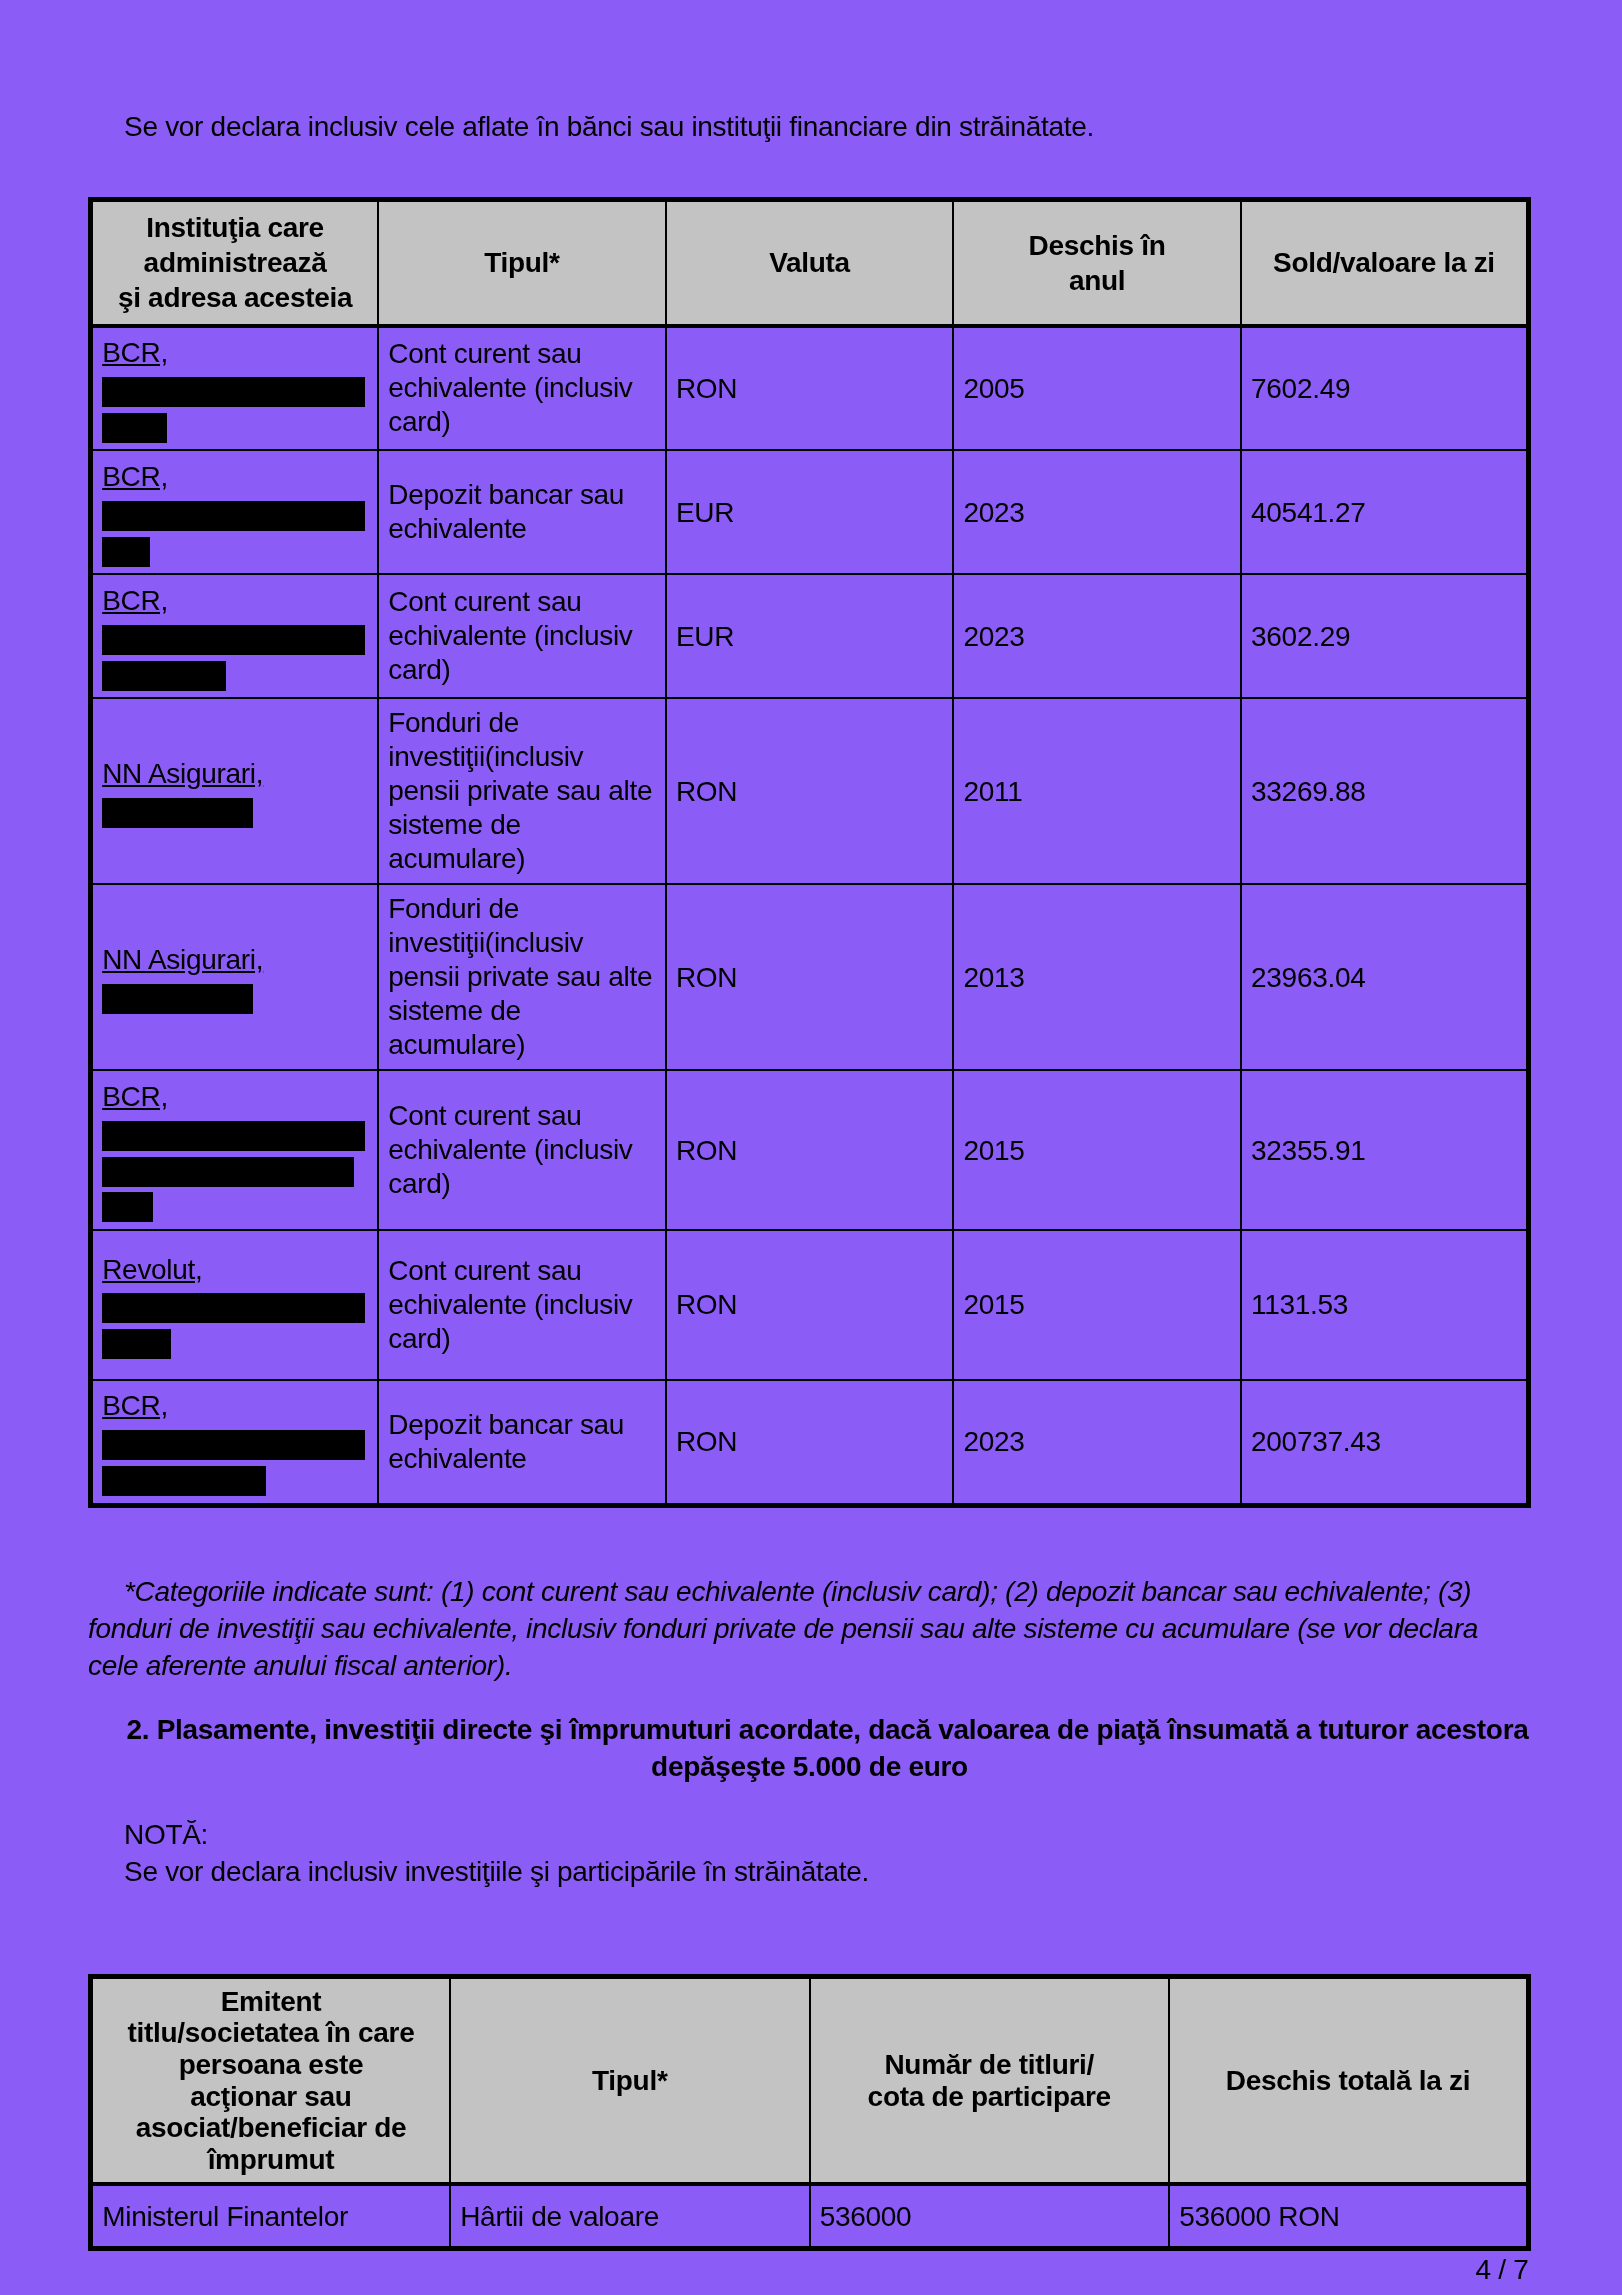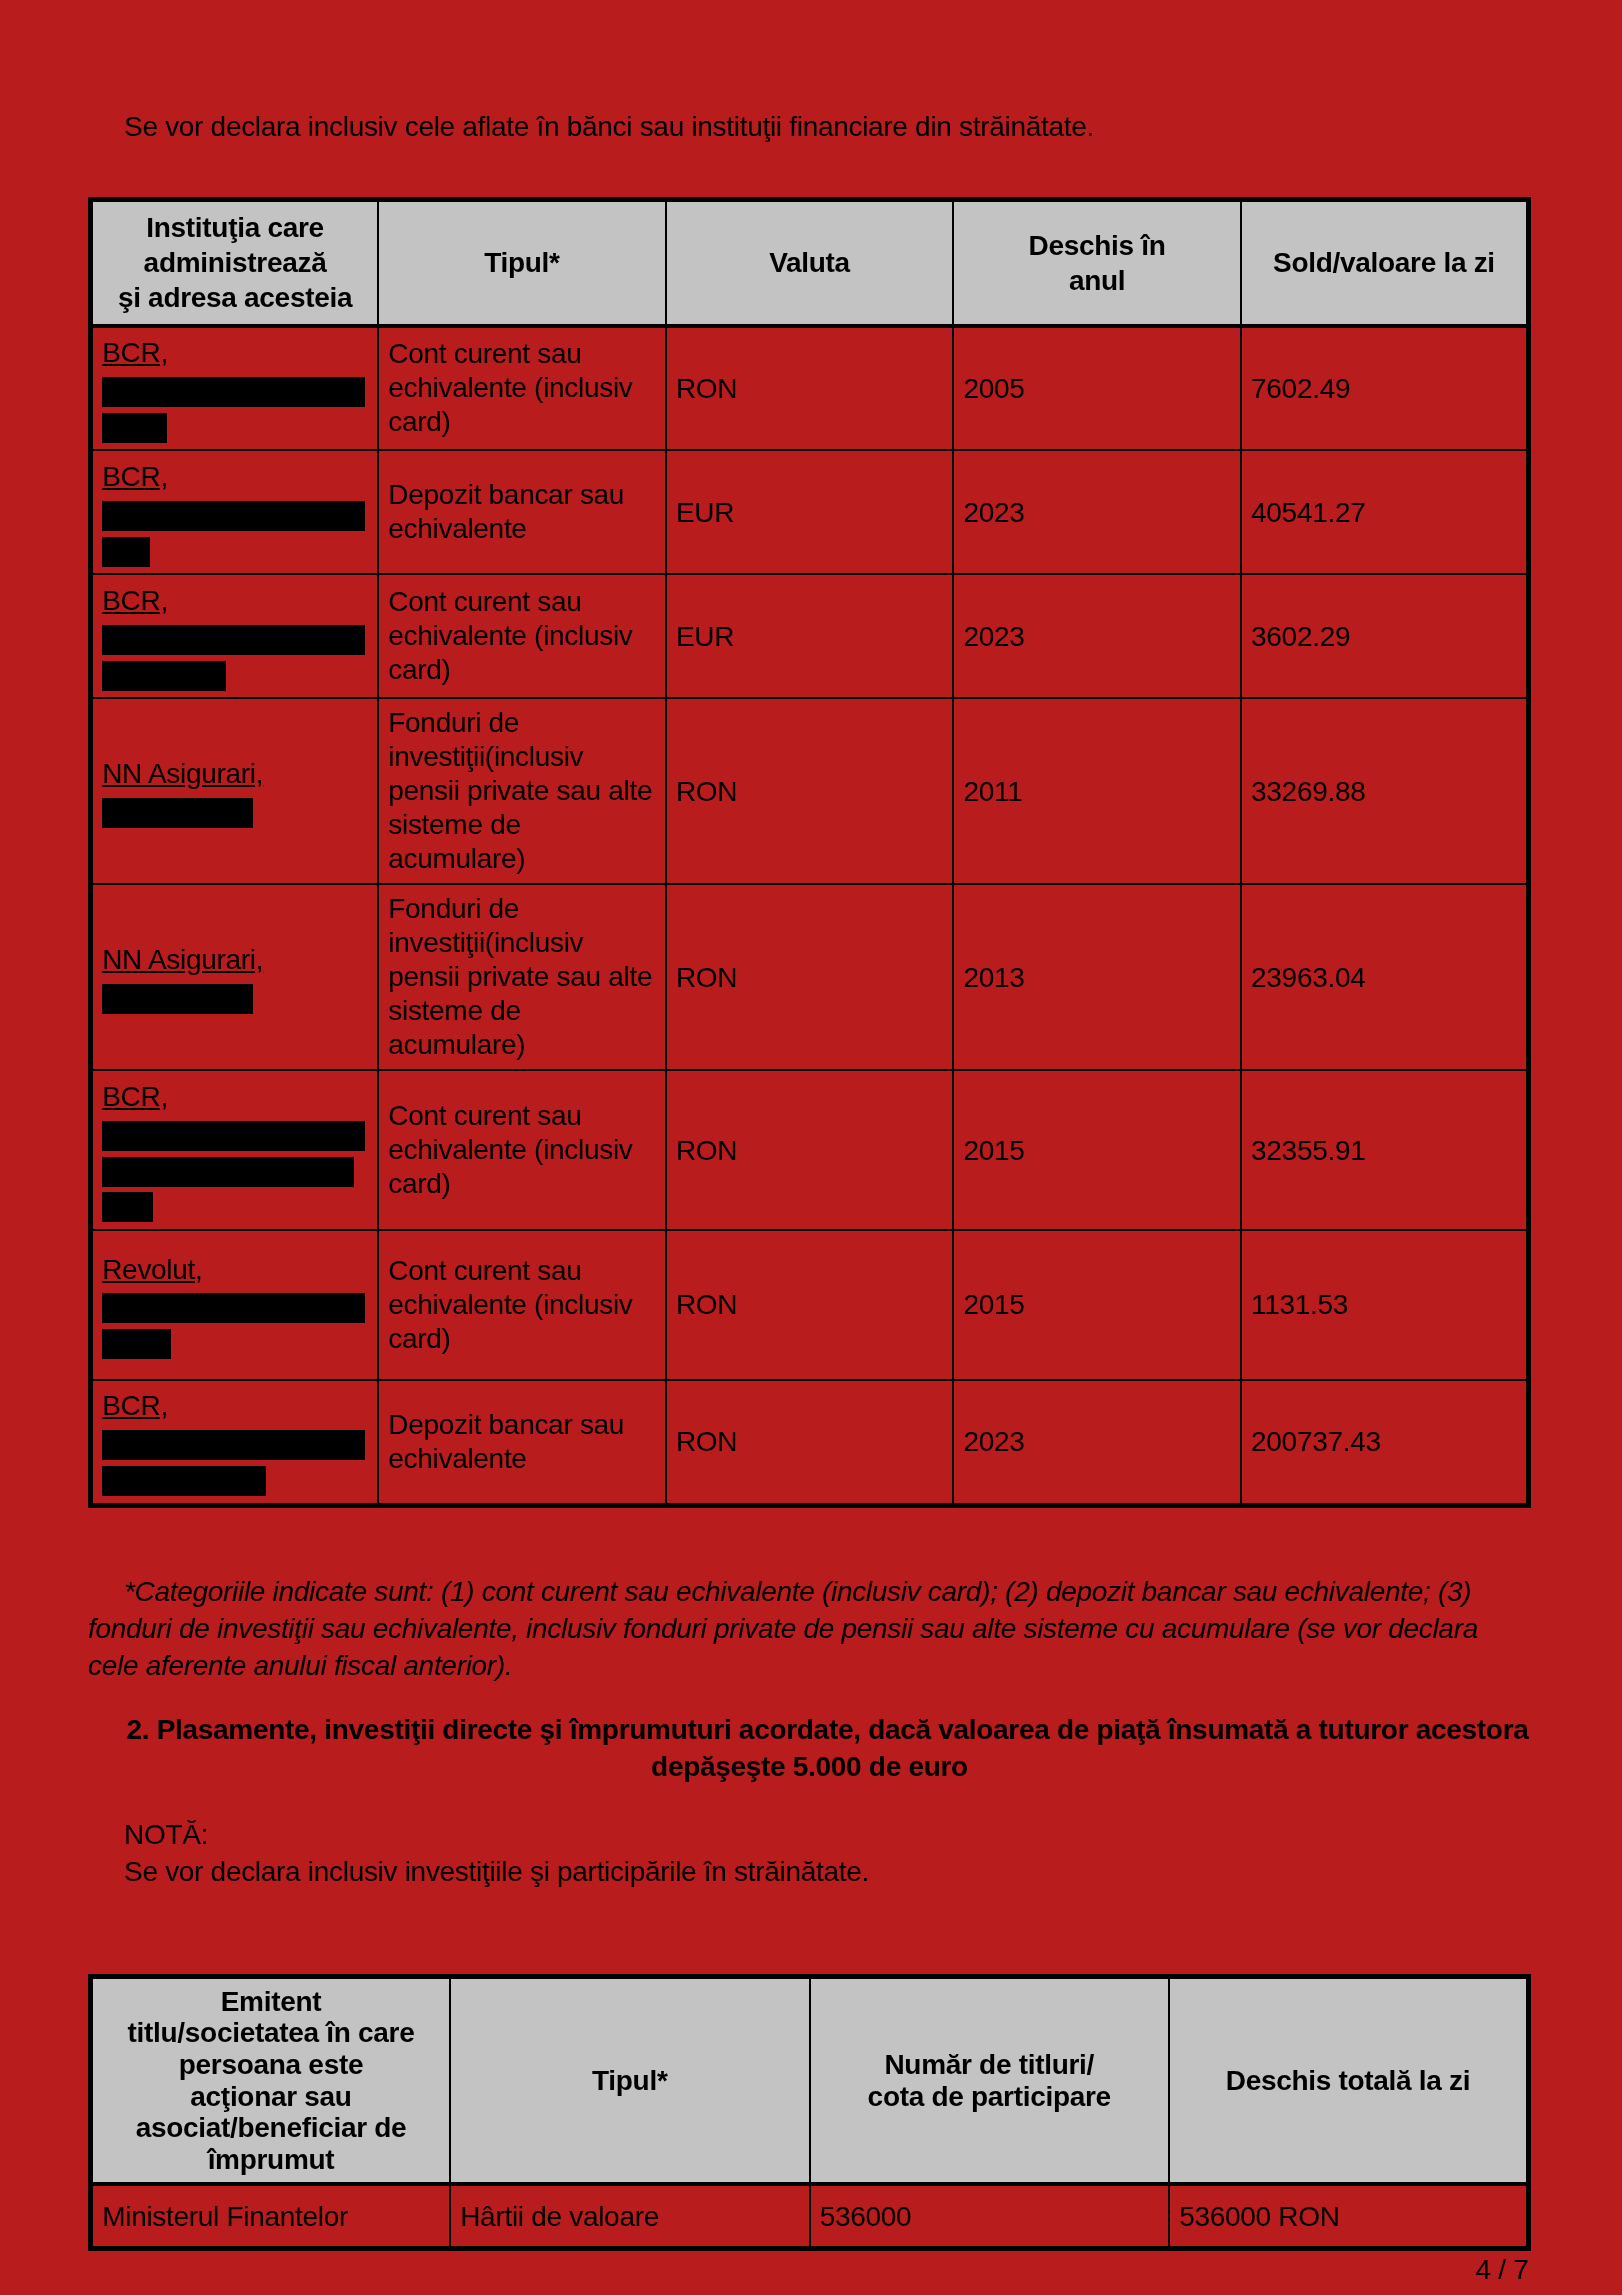--- a/index.html
+++ b/index.html
@@ -1,21 +1,21 @@
 <!DOCTYPE html>
 <html style="font-size:10.5px"><head>
 <meta charset="utf-8">
 <style>
   * { box-sizing: border-box; }
   html, body { margin: 0; padding: 0; background: #ffffff; }
   .page {
     position: relative;
     width: 1622px;
     height: 2295px;
-    background: #b91c1c;
+    background: #8b5cf6;
     font-family: "Liberation Sans", sans-serif;
     color: #000000;
     font-size: 28px;
     line-height: 37px;
     letter-spacing: -0.3px;
     padding: 108px 91px 0 88px;
     overflow: hidden;
   }
   .intro {
     margin: 0 0 0 0;

